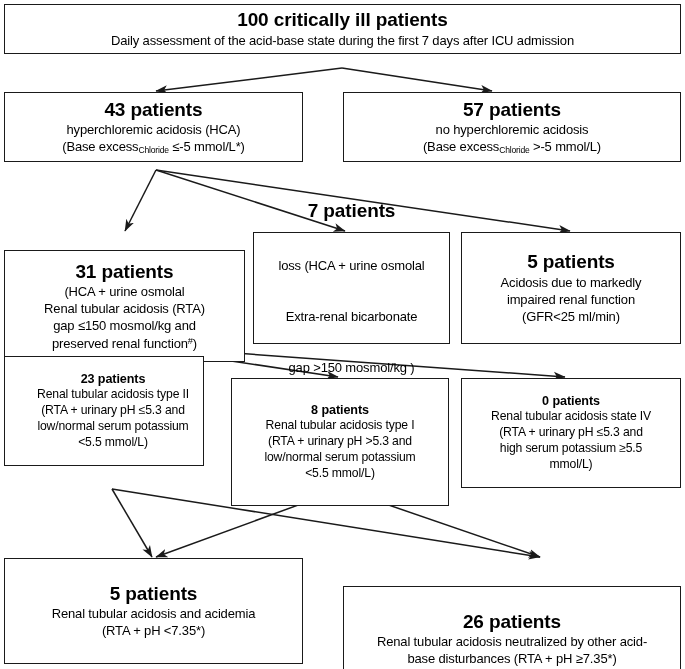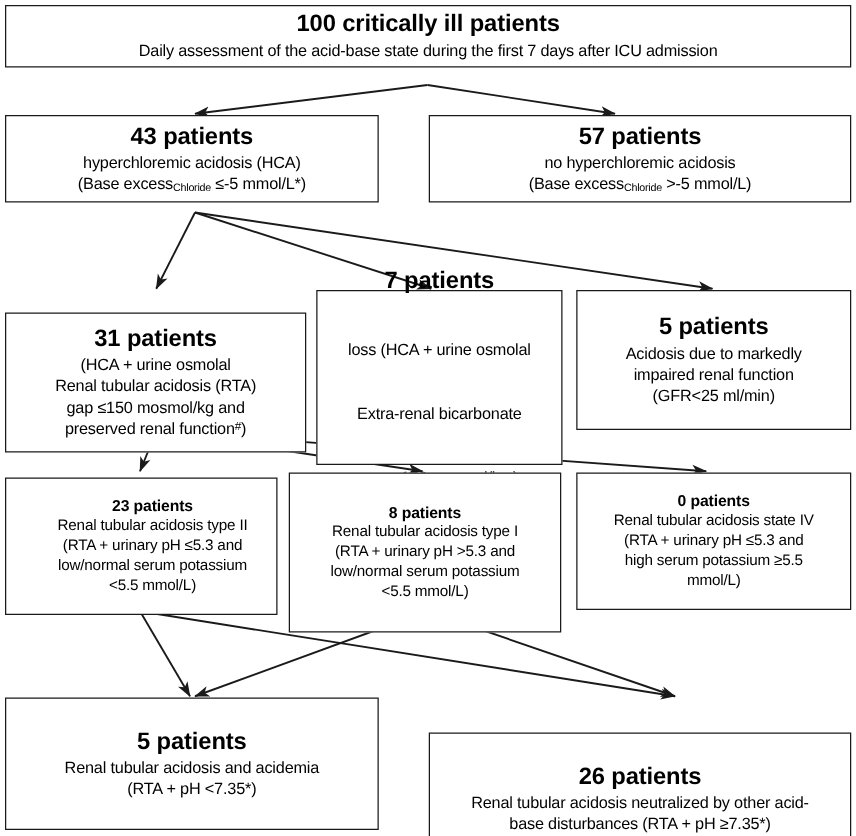--- a/index.html
+++ b/index.html
@@ -111,35 +111,35 @@
   </div>
 
   <div class="node" style="left:4px; top:250px; width:241px; height:112px;">
     <div class="headline">31 patients</div>
     <div class="detail">(HCA + urine osmolal</div>
     <div class="detail">Renal tubular acidosis (RTA)</div>
     <div class="detail">gap ≤150 mosmol/kg and</div>
     <div class="detail"><span>preserved renal function</span><sup>#</sup><span>)</span></div>
   </div>
 
-  <div class="node" style="left:253px; top:232px; width:197px; height:140px;gap:34px;">
+  <div class="node" style="left:253px; top:232px; width:197px; height:112px;gap:34px;">
     <div class="headline">7 patients</div>
     <div class="detail">loss (HCA + urine osmolal</div>
     <div class="detail">Extra-renal bicarbonate</div>
     <div class="detail">gap &gt;150 mosmol/kg )</div>
   </div>
 
   <div class="node" style="left:461px; top:232px; width:220px; height:112px;">
     <div class="headline">5 patients</div>
     <div class="detail">Acidosis due to markedly</div>
     <div class="detail">impaired renal function</div>
     <div class="detail">(GFR&lt;25 ml/min)</div>
   </div>
 
-  <div class="node small" style="left:4px; top:382px; width:218px; height:110px;padding-left:24px;">
+  <div class="node small" style="left:4px; top:356px; width:200px; height:110px;padding-left:24px;">
     <div class="headline">23 patients</div>
     <div class="detail">Renal tubular acidosis type II</div>
     <div class="detail">(RTA + urinary pH ≤5.3 and</div>
     <div class="detail">low/normal serum potassium</div>
     <div class="detail">&lt;5.5 mmol/L)</div>
   </div>
 
   <div class="node small" style="left:231px; top:378px; width:218px; height:128px;">
     <div class="headline">8 patients</div>
     <div class="detail">Renal tubular acidosis type I</div>

